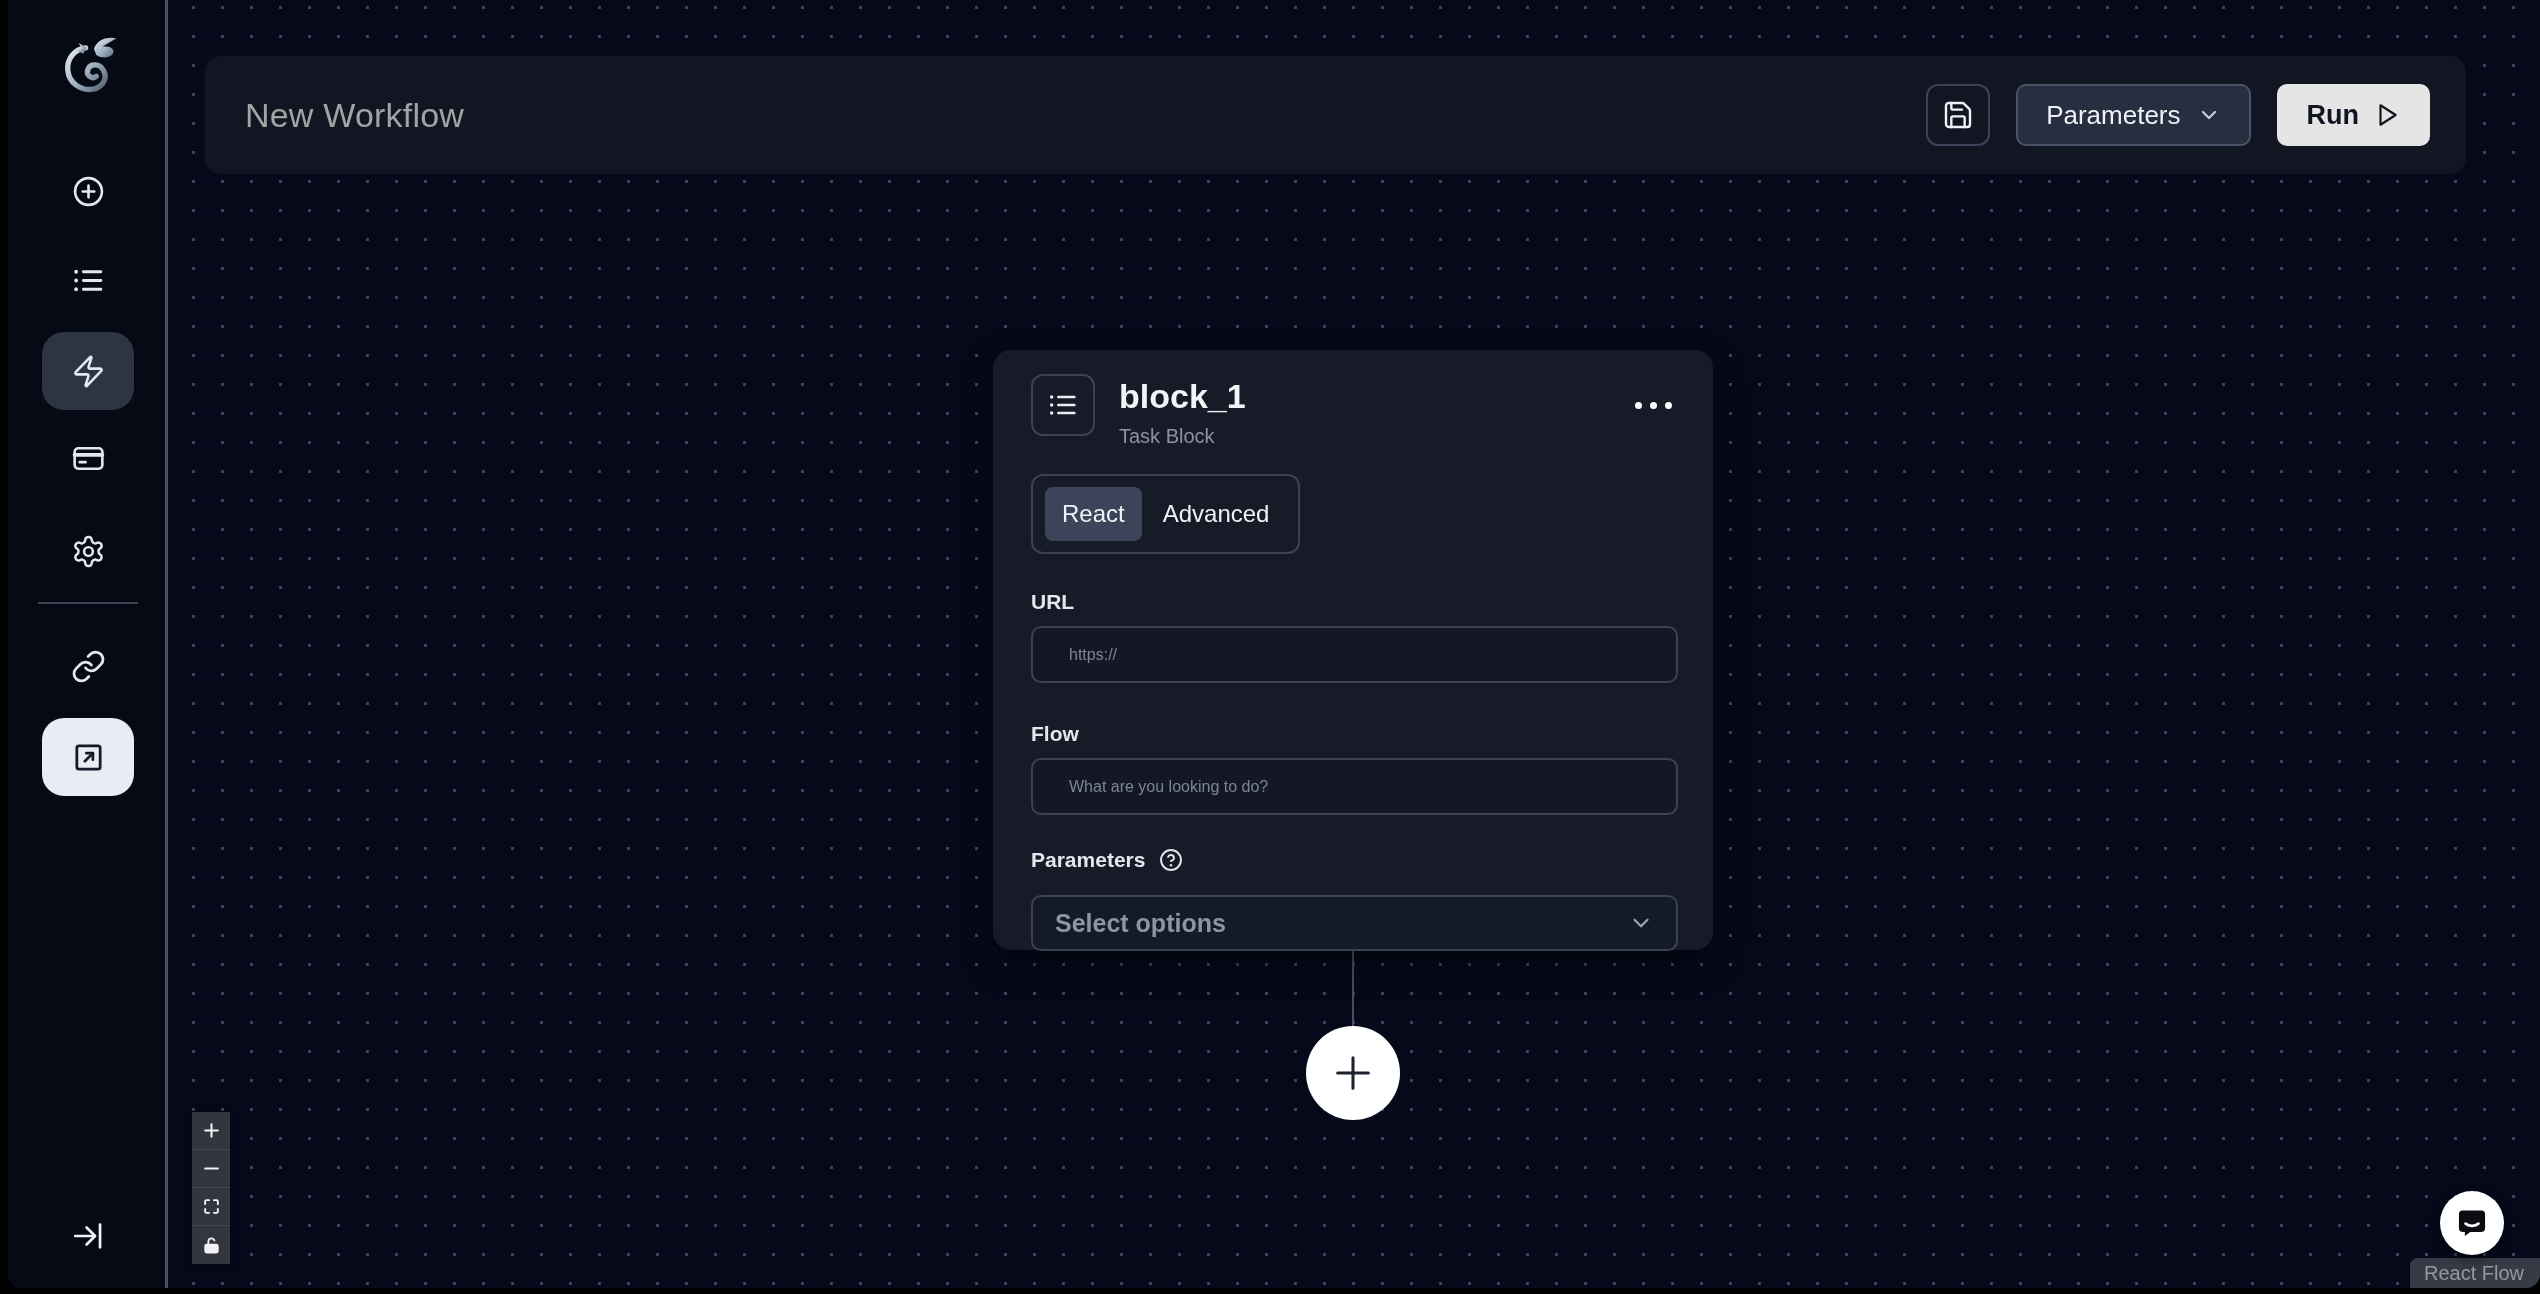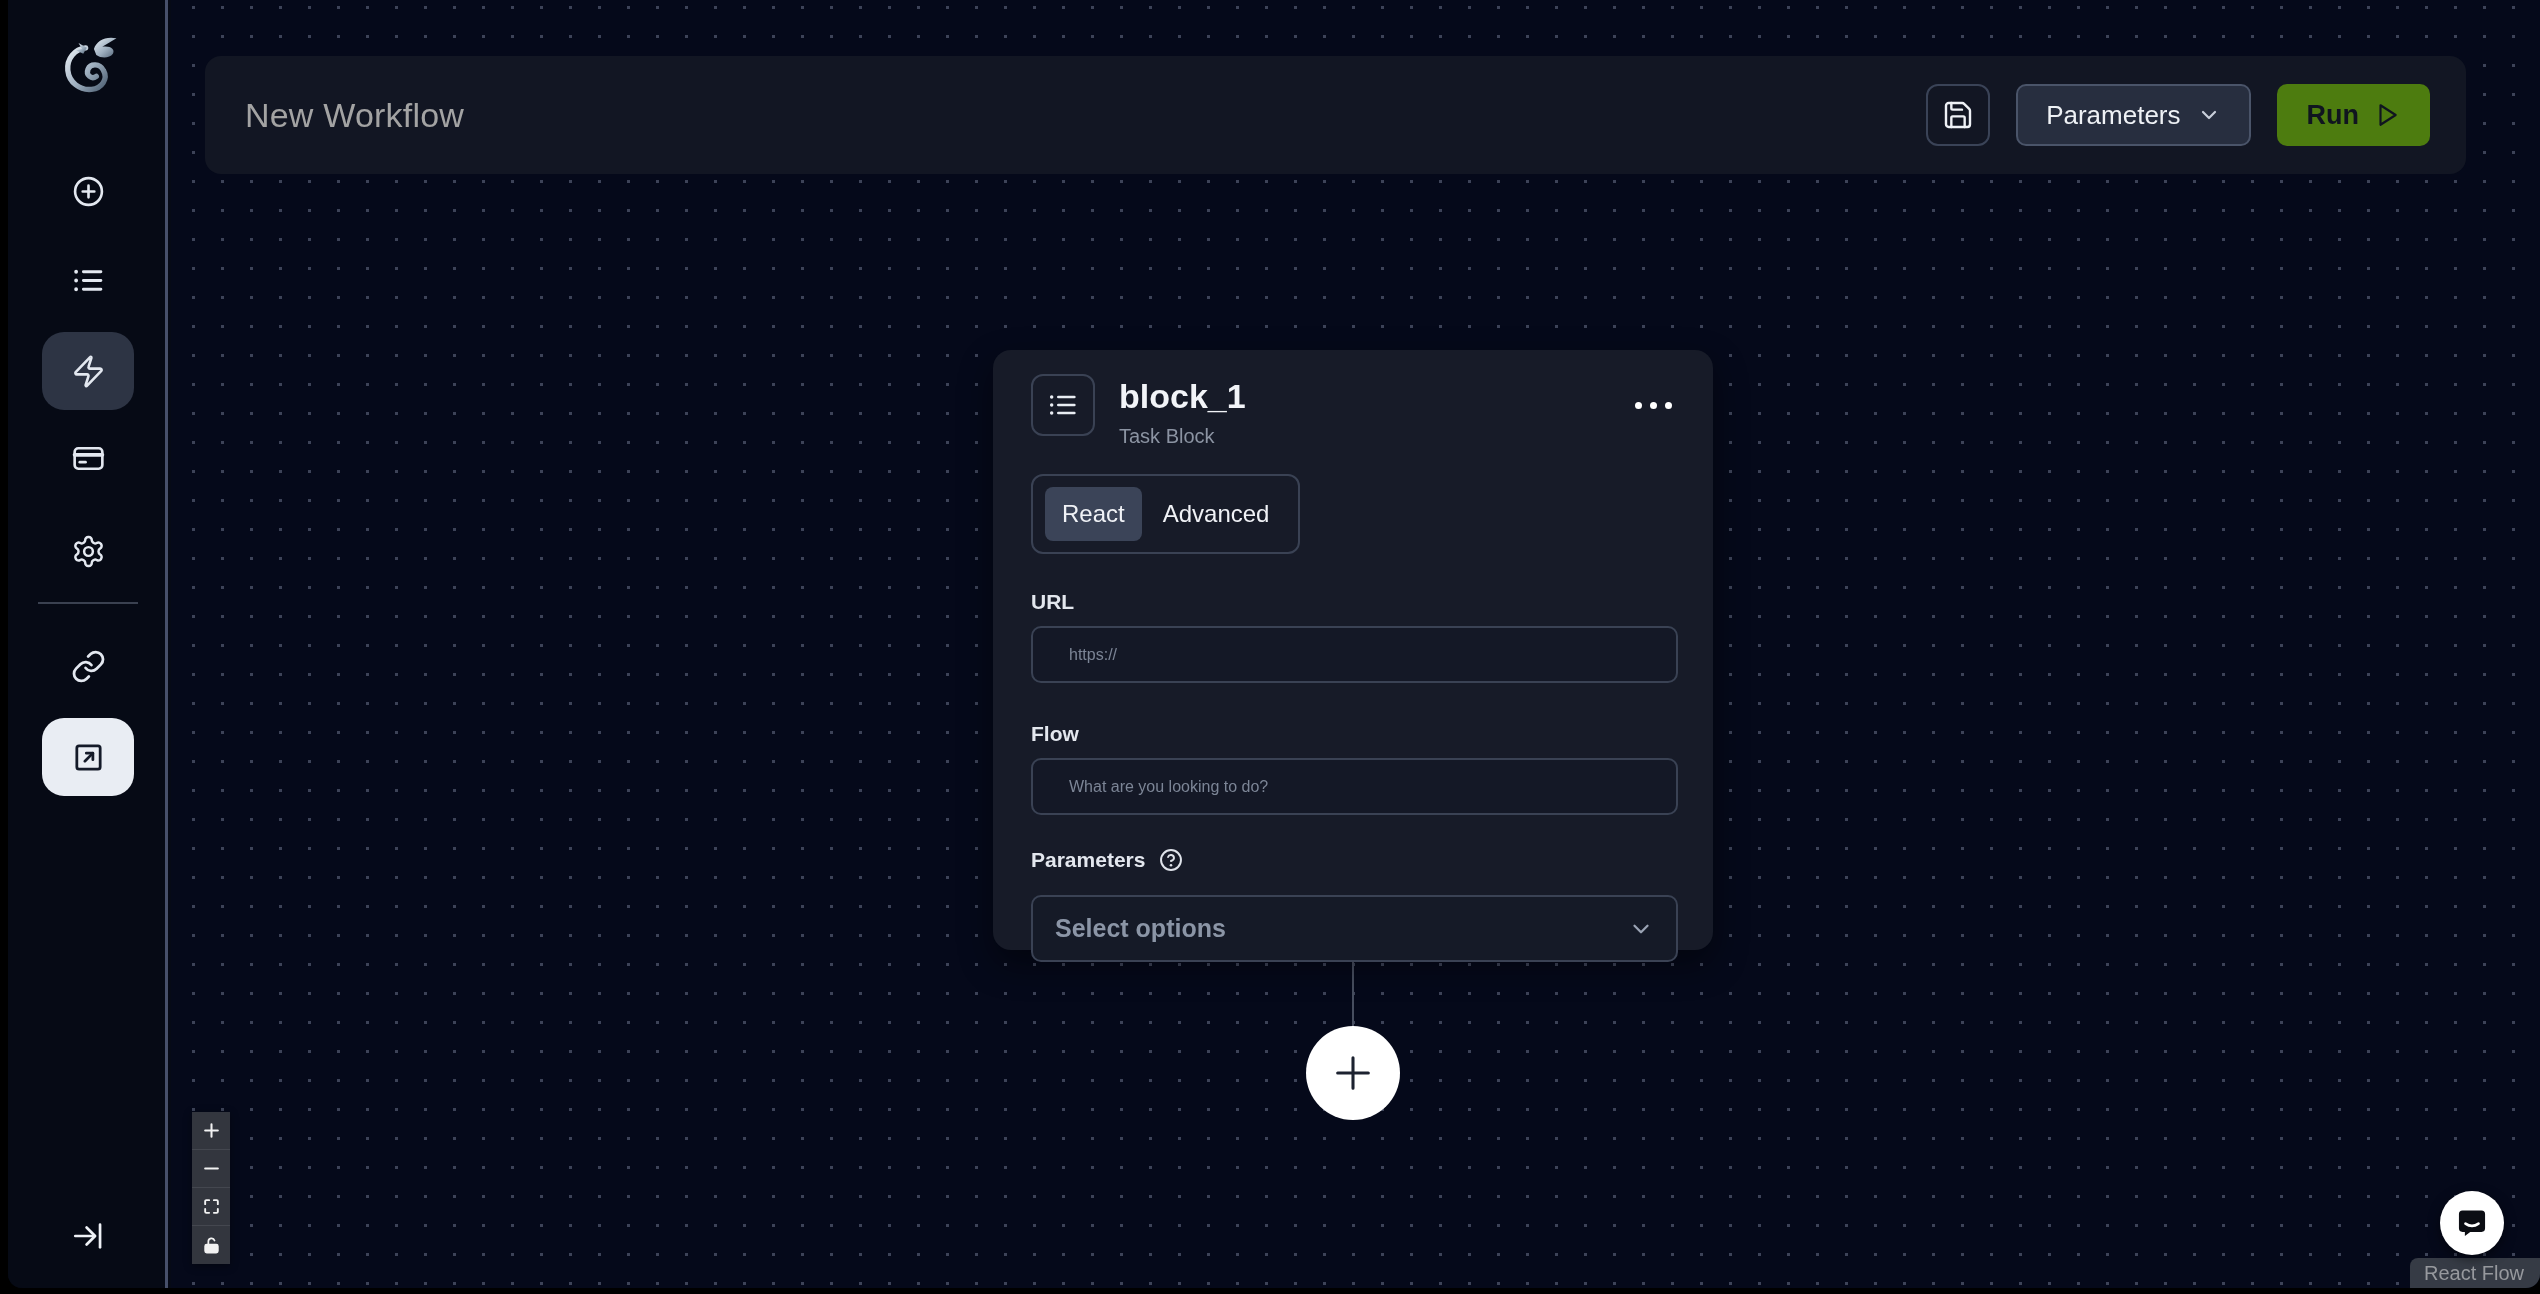--- a/index.html
+++ b/index.html
@@ -37,21 +37,21 @@
   .topbar-title { font-size:34px; font-weight:400; color:#a3a3a3; letter-spacing:.2px; }
   .topbar-right { margin-left:auto; display:flex; align-items:center; gap:26px; }
   .save-btn { width:64px; height:62px; border-radius:12px; border:2px solid #3a4357;
               display:flex; align-items:center; justify-content:center; color:#eef1f6;
               background:transparent; cursor:pointer; }
   .save-btn svg { width:32px; height:32px; }
   .params-btn { height:62px; border-radius:10px; background:#272e3f; border:2px solid #4a5469;
                 color:#eef1f5; font-size:26px; font-weight:500; display:flex; align-items:center;
                 gap:16px; padding:0 28px; cursor:pointer; font-family:inherit; }
   .params-btn svg { width:24px; height:24px; color:#c9cfdb; }
-  .run-btn { height:62px; border-radius:10px; background:#4d7c0f; border:none; color:#10151f;
+  .run-btn { height:62px; border-radius:10px; background:#e5e5e5; border:none; color:#10151f;
              font-size:27px; font-weight:700; display:flex; align-items:center; gap:15px;
              padding:0 30px; cursor:pointer; font-family:inherit; }
   .run-btn svg { width:26px; height:26px; }
 
   
   .node-card { position:absolute; left:985px; top:350px; width:720px; height:600px;
                background:#171b28; border-radius:18px; padding:24px 35px 28px 38px;
                box-shadow:0 14px 34px rgba(0,0,0,.45); z-index:10; }
   .node-head { display:flex; align-items:flex-start; }
   .node-icon-box { width:64px; height:62px; border-radius:12px; border:2px solid #3a4254;
@@ -70,21 +70,21 @@
 
   .field-label { font-size:21px; font-weight:600; color:#e3e7ee; }
   .lbl-url { margin-top:36px; }
   .lbl-goal { margin-top:39px; }
   .text-input { display:block; width:647px; height:57px; margin-top:12px; border-radius:10px;
                 border:2px solid #3a4254; background:#141826; color:#e8ecf2; font-size:16px;
                 padding:0 36px; outline:none; font-family:inherit; }
   .text-input::placeholder { color:#7c8596; }
   .params-row { margin-top:32px; display:flex; align-items:center; gap:13px; }
   .help-icon { width:26px; height:26px; color:#dfe3ea; cursor:pointer; }
-  .select-box { margin-top:22px; width:647px; height:67px; border-radius:10px;
+  .select-box { margin-top:22px; width:647px; height:56px; border-radius:10px;
                 border:2px solid #3a4254; background:#151a27; display:flex; align-items:center;
                 padding:0 22px; cursor:pointer; }
   .select-box .sel-text { font-size:25px; font-weight:700; color:#8b95a6; }
   .select-box svg { margin-left:auto; width:26px; height:26px; color:#9aa3b4; }
 
   
   .connector { position:absolute; left:1344px; top:950px; width:2px; height:78px; background:#474e5f; }
   .add-node-btn { position:absolute; left:1298px; top:1026px; width:94px; height:94px; border-radius:50%;
                   background:#ffffff; border:none; display:flex; align-items:center; justify-content:center;
                   cursor:pointer; z-index:10; color:#1c2230; }

